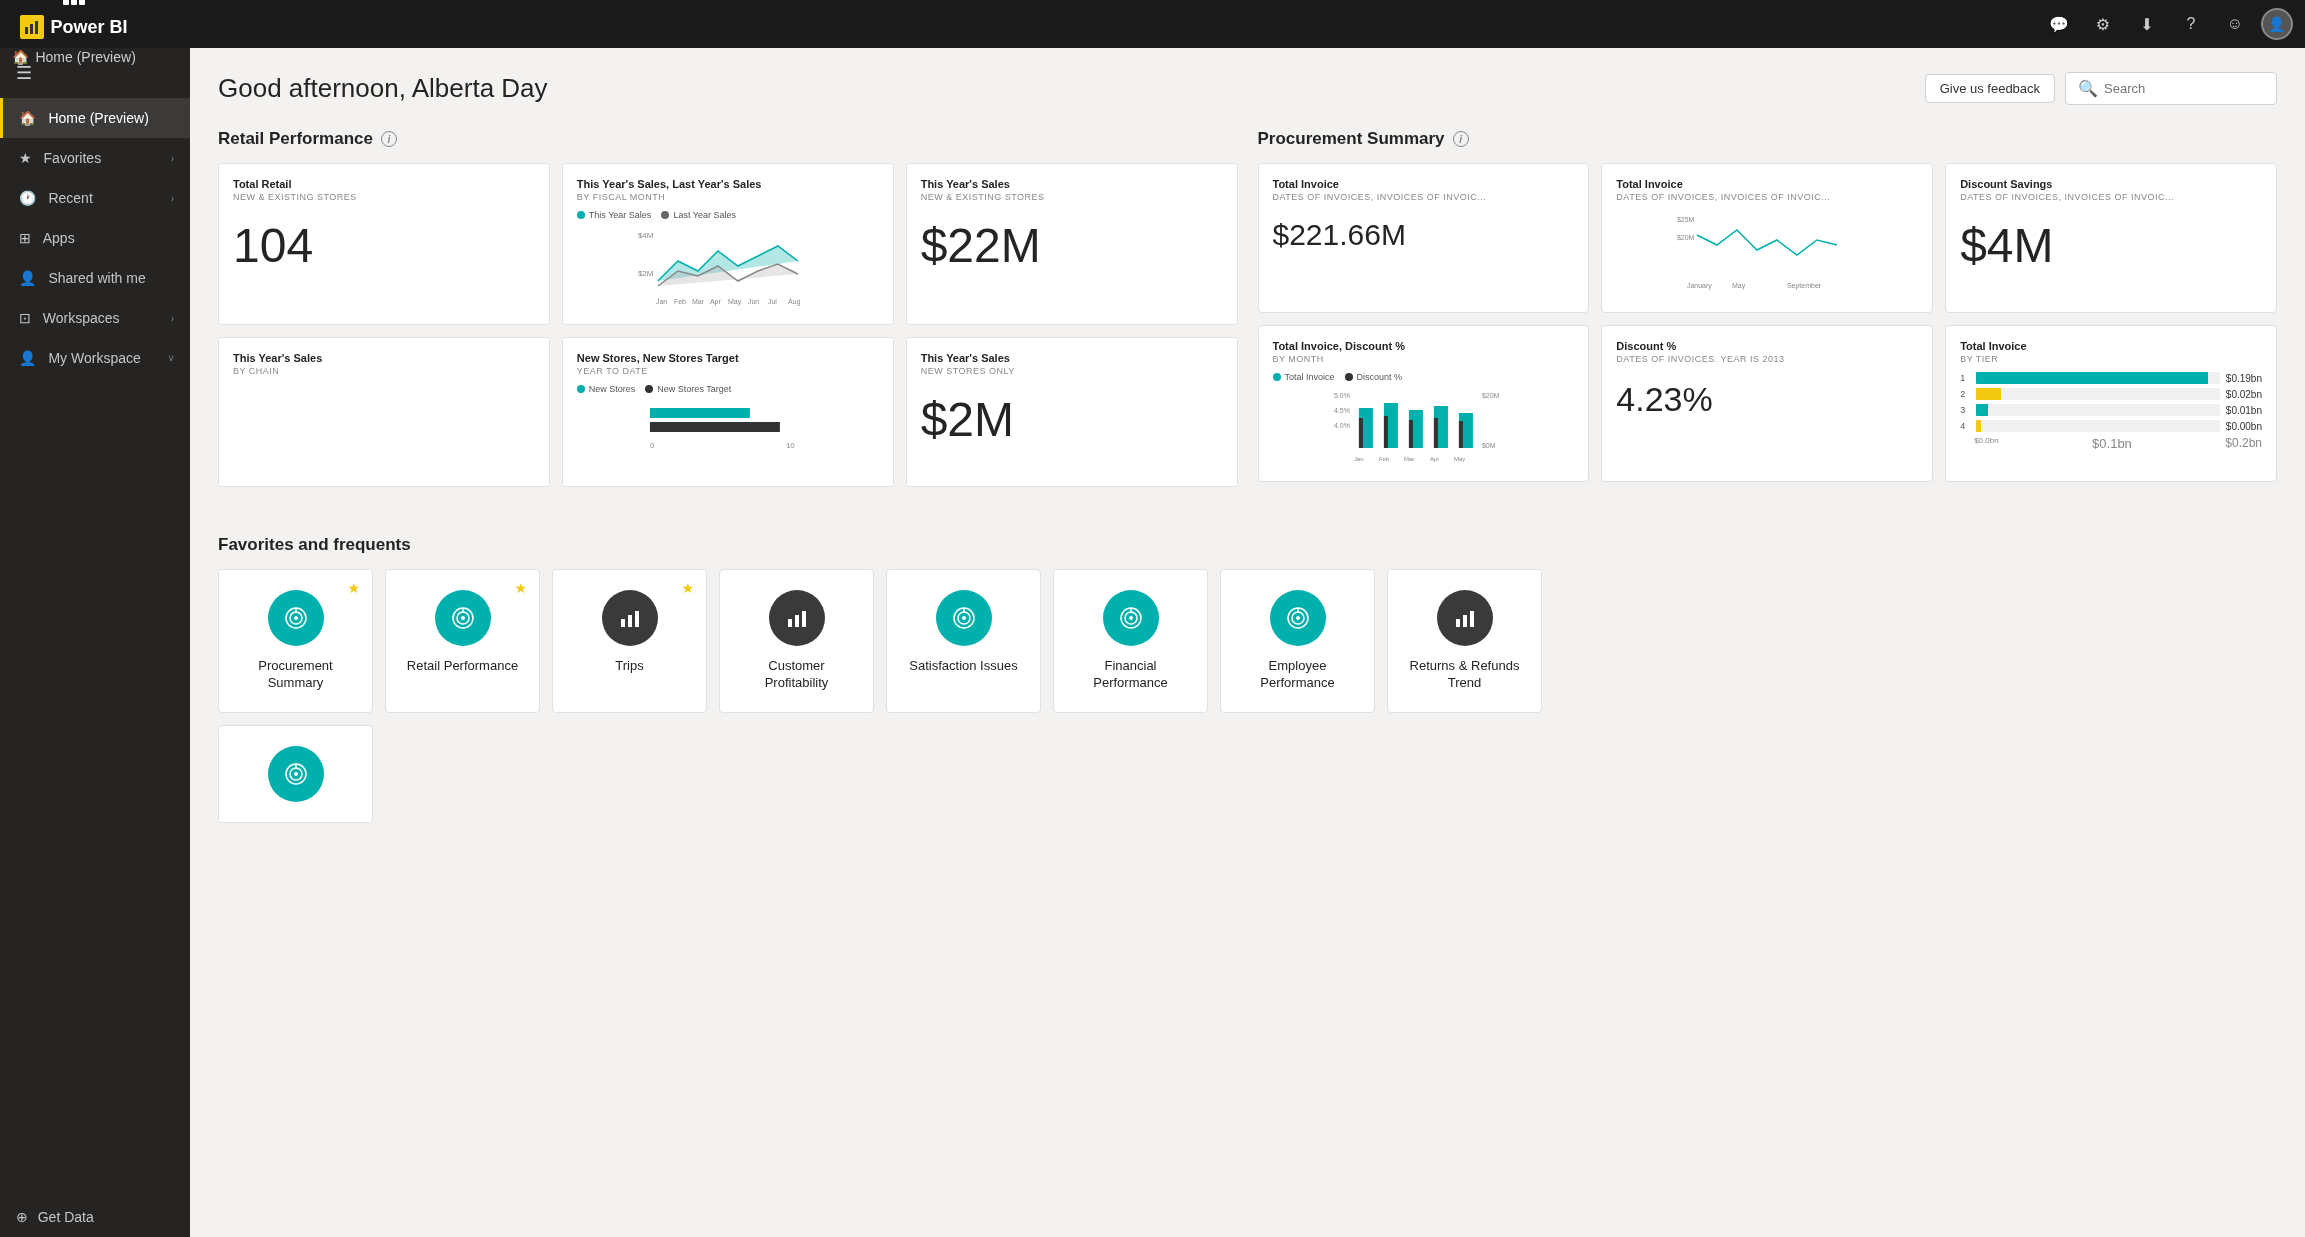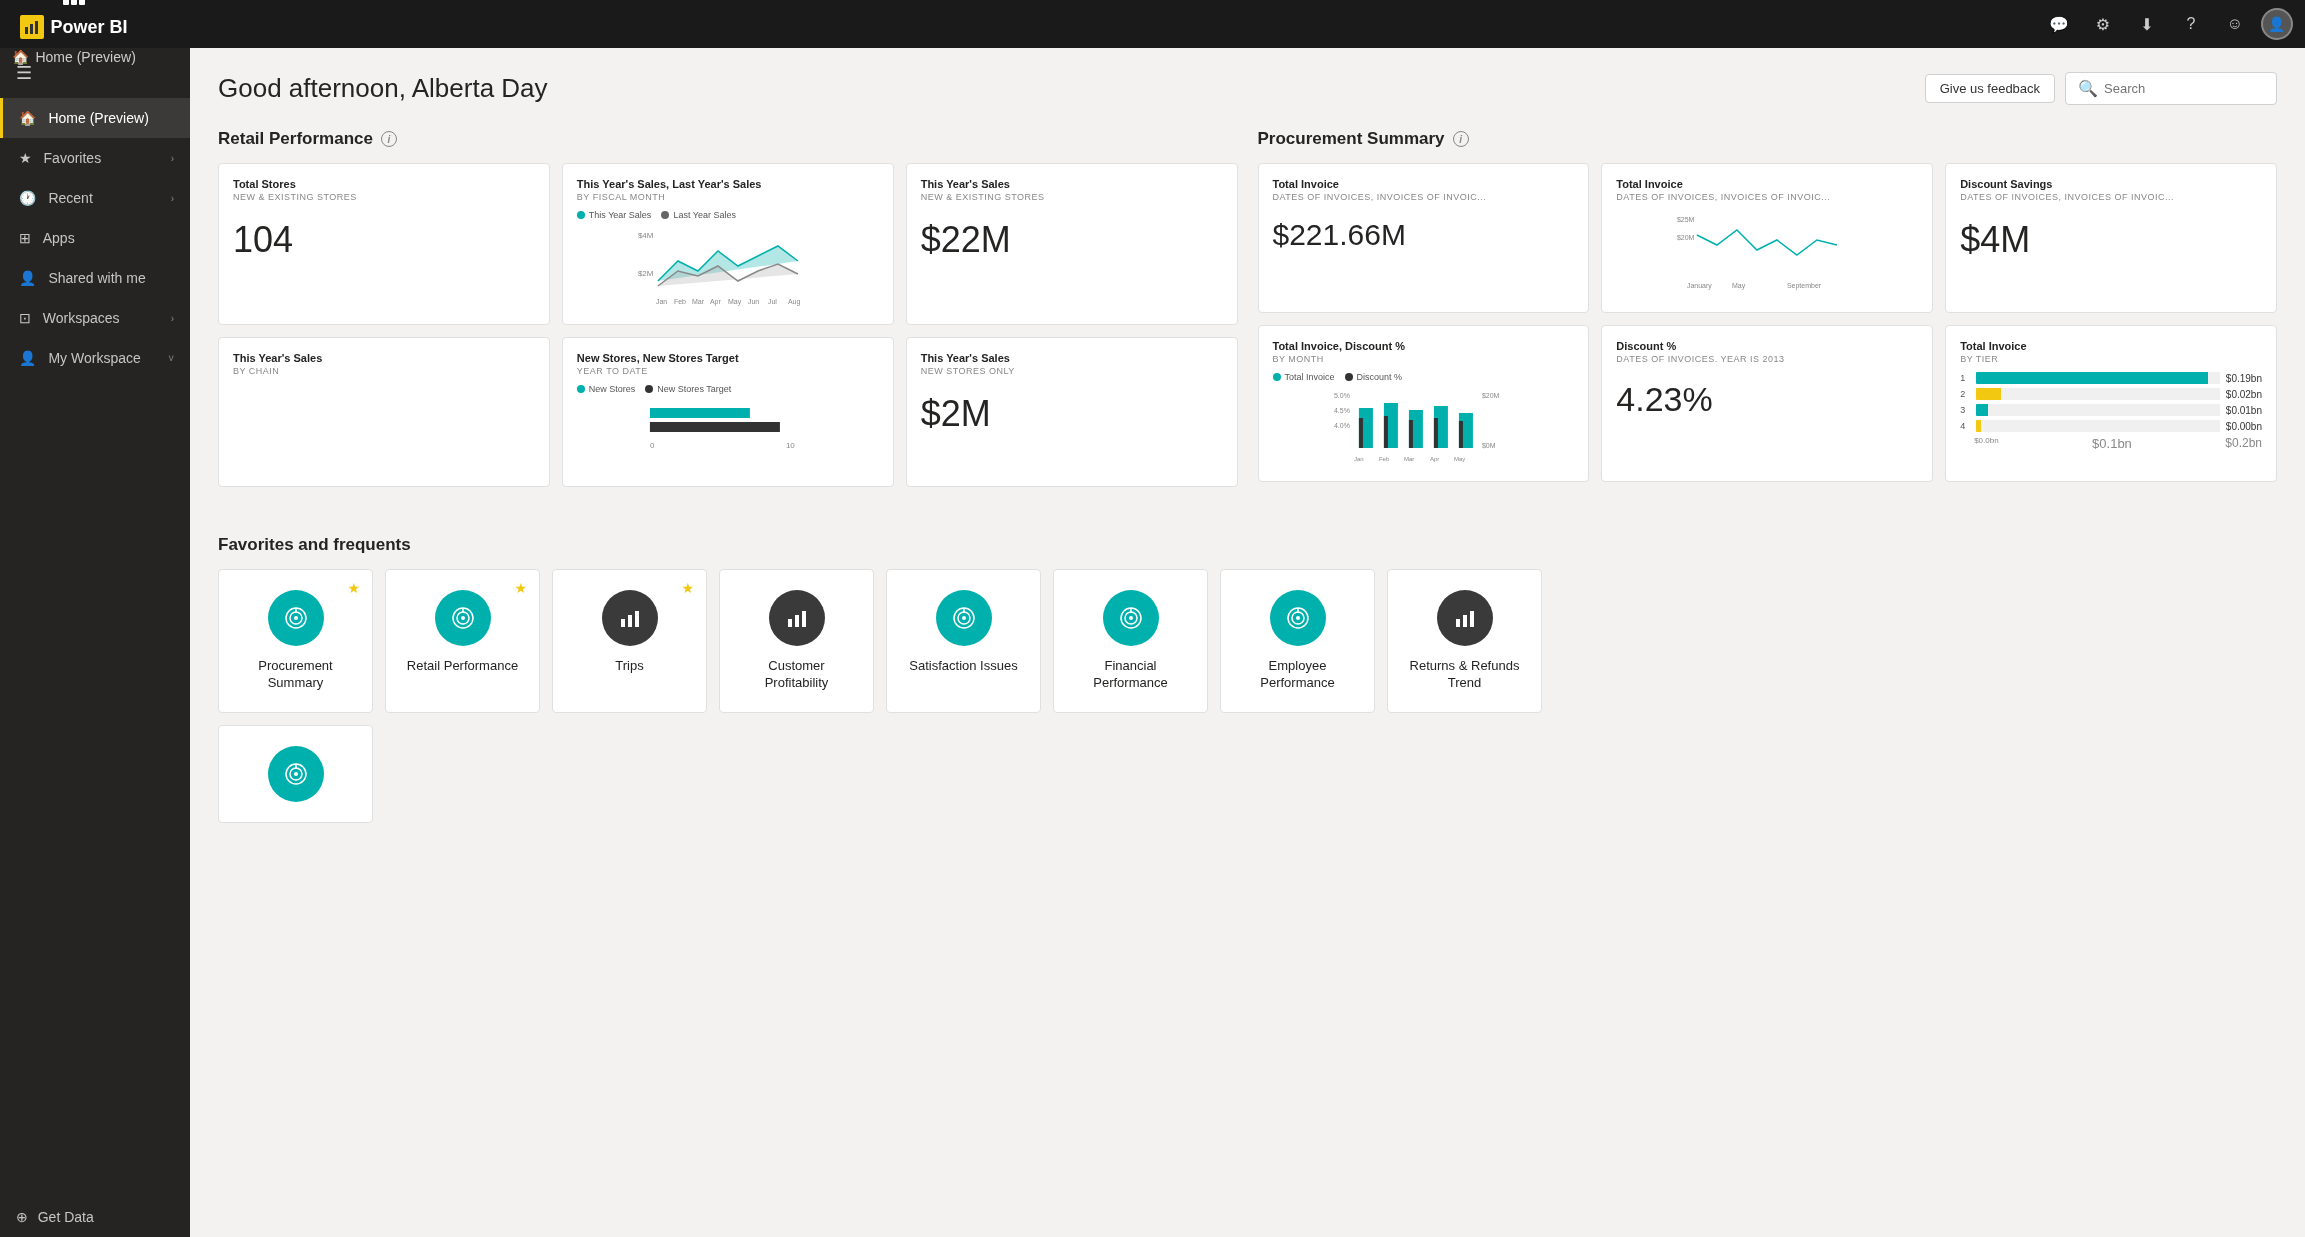--- a/index.html
+++ b/index.html
@@ -57,21 +57,21 @@
 
     
     .dashboard-sections { display: flex; gap: 20px; margin-bottom: 28px; }
     .dashboard-half { flex: 1; }
     .cards-grid { display: grid; grid-template-columns: repeat(3, 1fr); gap: 12px; }
 
     
     .card { background: #fff; border: 1px solid #e0e0e0; border-radius: 4px; padding: 14px; min-height: 150px; position: relative; }
     .card-title { font-size: 11px; font-weight: 600; color: #252423; margin-bottom: 2px; }
     .card-subtitle { font-size: 9px; color: #888; text-transform: uppercase; letter-spacing: 0.5px; margin-bottom: 8px; }
-    .card-value { font-size: 36px; font-weight: 300; color: #252423; line-height: 1; margin-top: 20px; }
+    .card-value { font-size: 48px; font-weight: 300; color: #252423; line-height: 1; margin-top: 20px; }
 
     
     .legend { display: flex; gap: 10px; margin-bottom: 4px; }
     .legend-item { display: flex; align-items: center; gap: 4px; font-size: 9px; color: #555; }
     .legend-dot { width: 8px; height: 8px; border-radius: 50%; }
 
     
     .chart-container { width: 100%; margin-top: 6px; }
 
     
@@ -214,21 +214,21 @@
     <div class="dashboard-sections">
 
       <div class="dashboard-half">
         <div class="section-header">
           <span>Retail Performance</span>
           <div class="info-icon">i</div>
         </div>
         <div class="cards-grid">
 
           <div class="card">
-            <div class="card-title">Total Stores</div>
+            <div class="card-title">Total Retail</div>
             <div class="card-subtitle">NEW &amp; EXISTING STORES</div>
             <div class="card-value">104</div>
           </div>
 
           <div class="card">
             <div class="card-title">This Year's Sales, Last Year's Sales</div>
             <div class="card-subtitle">BY FISCAL MONTH</div>
             <div class="legend">
               <div class="legend-item">
                 <div class="legend-dot" style="background:#00b0ad"></div>

